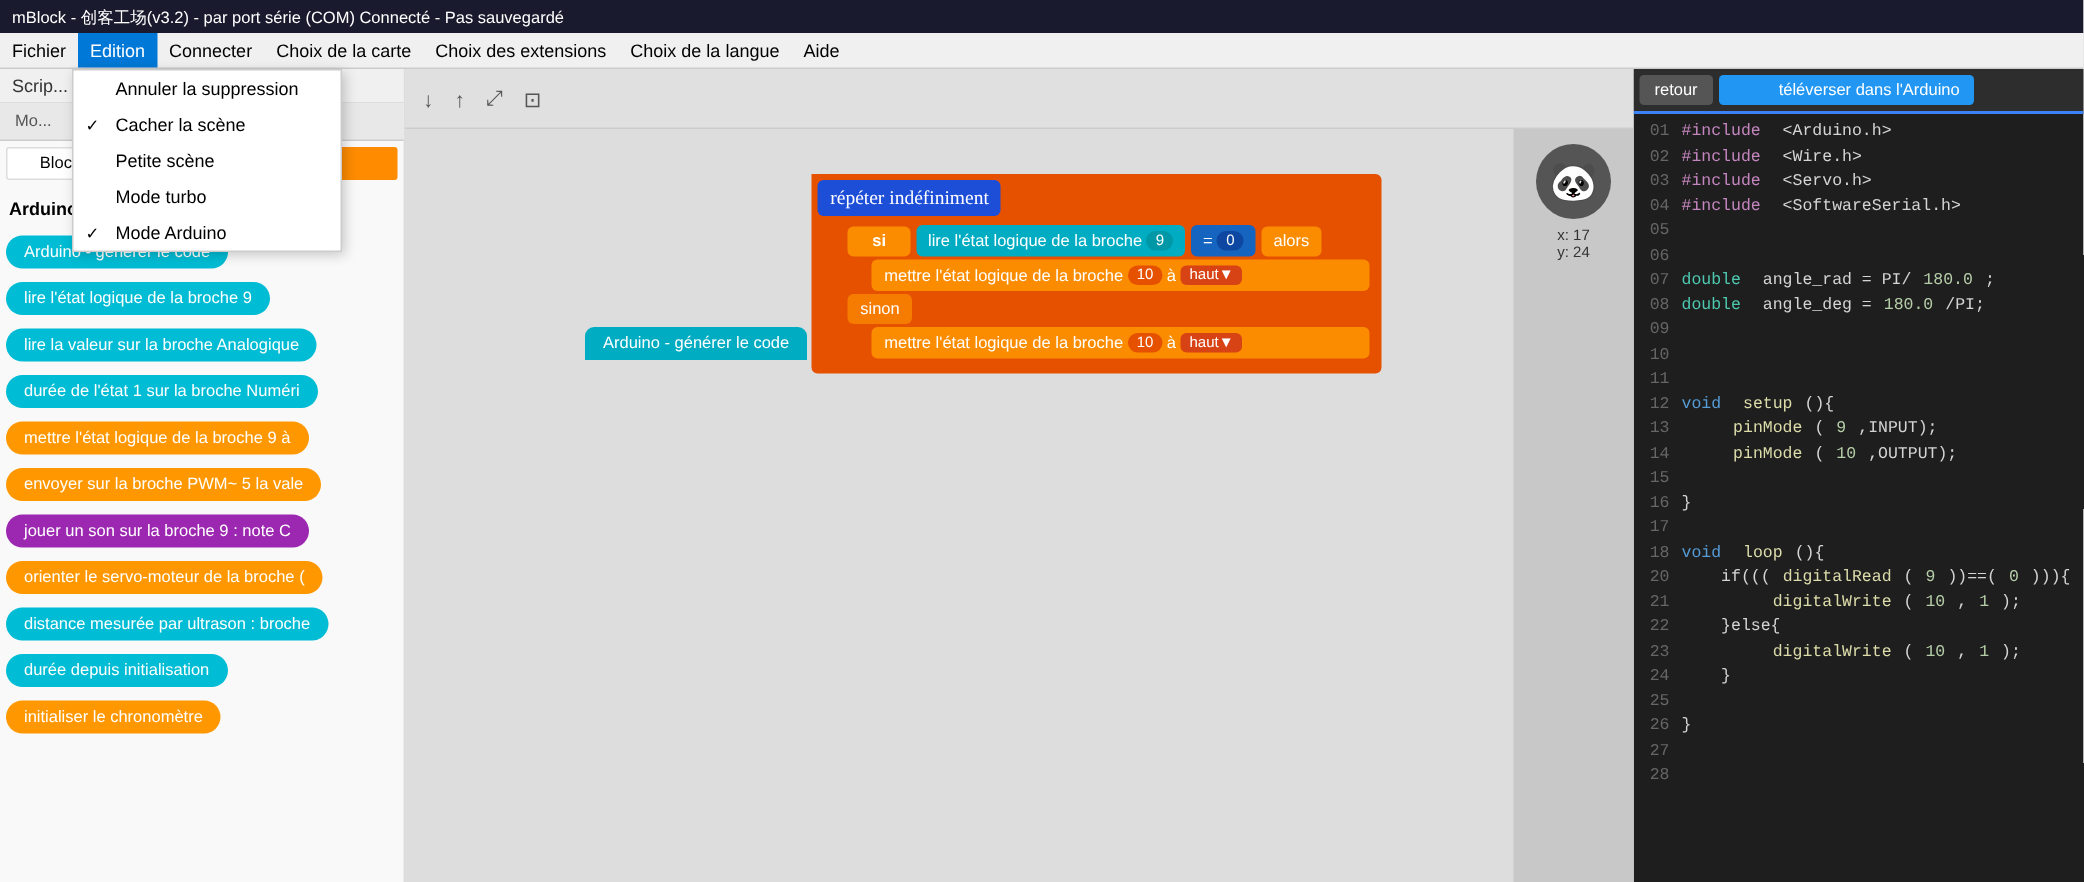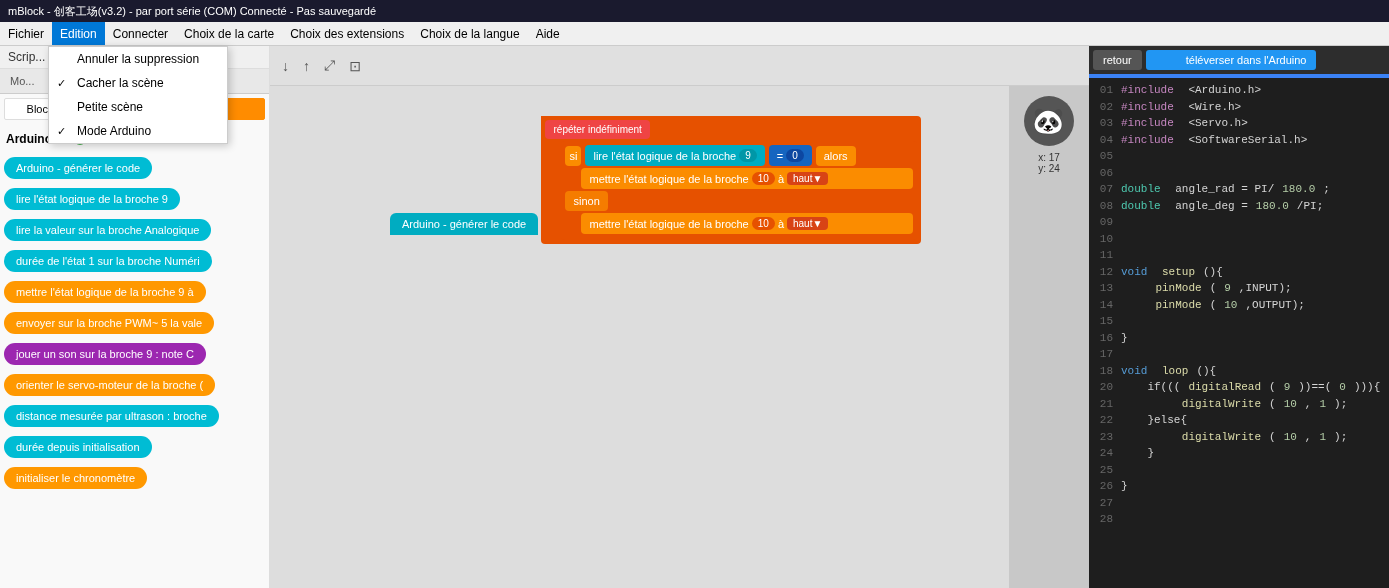--- a/index.html
+++ b/index.html
@@ -215,21 +215,21 @@
       background: #1e1e1e;
       color: #d4d4d4;
       display: flex;
       flex-direction: column;
       flex-shrink: 0;
     }
 
     .right-toolbar {
       display: flex;
       background: #2d2d2d;
-      border-bottom: 4px solid #3b82f6;
+      border-bottom: 2px solid #3b82f6;
       gap: 4px;
       padding: 4px;
     }
 
     .right-btn {
       background: #555;
       color: #fff;
       border: none;
       border-radius: 3px;
       padding: 4px 10px;
@@ -280,20 +280,23 @@
   <div class="dropdown-menu">
     <div class="dropdown-item">
       <span>Annuler la suppression</span>
     </div>
     <div class="dropdown-item">
       <span class="checkmark">✓</span>
       <span>Cacher la scène</span>
     </div>
     <div class="dropdown-item">
       <span>Petite scène</span>
+    </div>
+    <div class="dropdown-item">
+      <span>Mode turbo</span>
     </div>
     <div class="dropdown-item">
       <span class="checkmark">✓</span>
       <span>Mode Arduino</span>
     </div>
   </div>
 </div>
 
 <div class="main-layout">
 
@@ -350,29 +353,29 @@
       <div class="prog-container">
 
         
         <div style="background:#00acc1; border-radius:6px 6px 0 0; padding:5px 12px; font-size:11px; color:#fff; display:inline-block;">
           <span>Arduino - générer le code</span>
         </div>
 
         
         <div style="background:#e65100; border-radius:0 4px 4px 4px; padding:4px 4px 4px 4px; display:inline-block; min-width:380px;">
           
-          <div style="background:#ef4444; border-radius:4px; padding:4px 8px; font-size:10px; color:#fff; display:inline-block; margin-bottom:2px;">
+          <div style="background:#1d4ed8; border-radius:4px; padding:4px 8px; font-size:13px; color:#fff; display:inline-block; margin-bottom:2px;font-family:Liberation Serif, serif;">
             <span>répéter indéfiniment</span>
           </div>
 
           <div style="background:#e65100; border-radius:4px; padding:4px; margin-left:16px; min-width:350px;">
 
             
             <div style="display:flex; align-items:center; gap:4px; margin-bottom:2px; flex-wrap:nowrap;">
-              <div style="background:#fb8c00; border-radius:4px; padding:4px 4px; font-size:11px; color:#fff;">
+              <div style="background:#fb8c00; border-radius:4px; padding:4px 16px; font-size:11px; color:#fff;font-weight:bold;">
                 <span>si</span>
               </div>
 
               <div style="background:#00acc1; border-radius:4px; padding:4px 8px; font-size:11px; color:#fff; display:flex; align-items:center; gap:3px;">
                 <span>lire l'état logique de la broche</span>
                 <span style="background:#0097a7; border-radius:10px; padding:1px 6px; font-size:10px;">9</span>
               </div>
 
               <div style="background:#1565c0; border-radius:4px; padding:4px 8px; font-size:11px; color:#fff; display:flex; align-items:center; gap:3px;">
                 <span>=</span>

